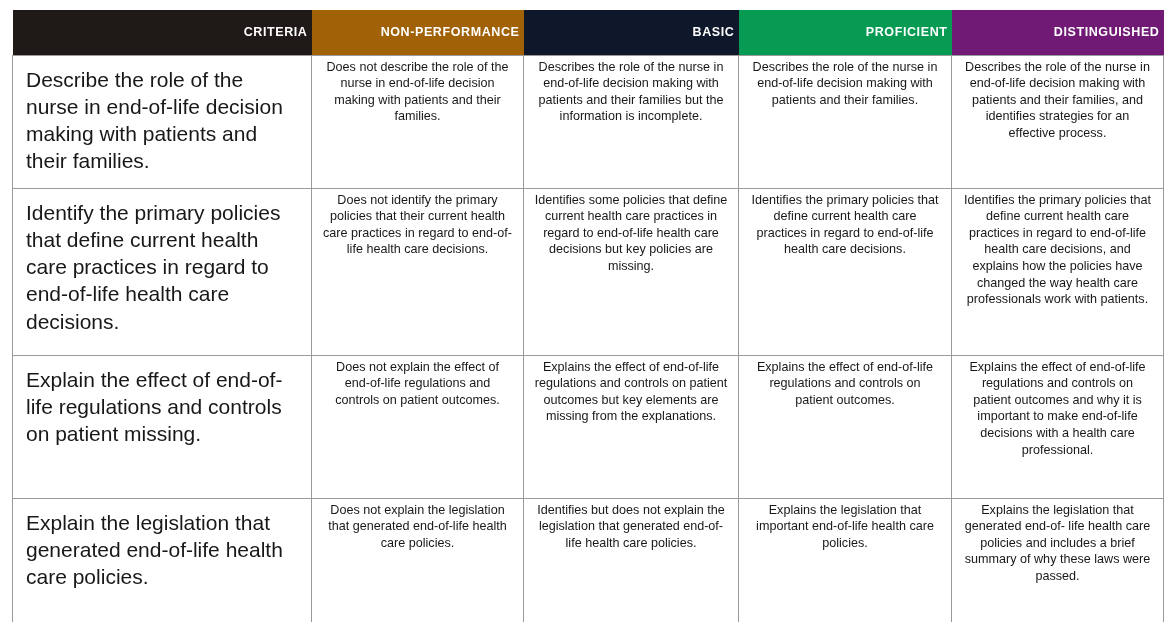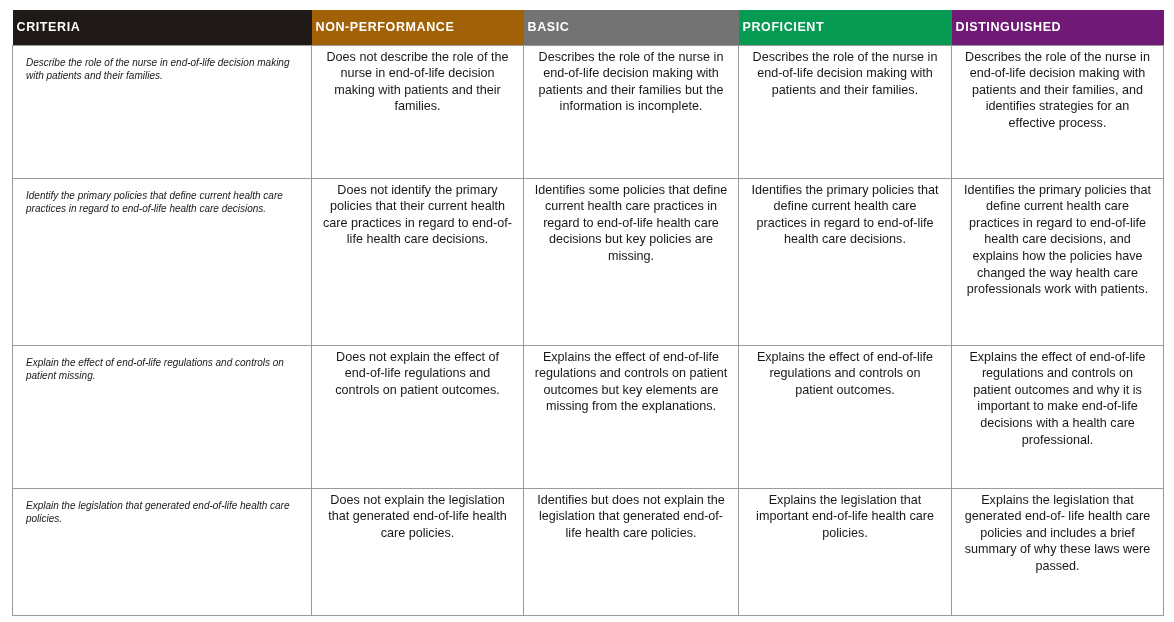--- a/index.html
+++ b/index.html
@@ -25,23 +25,23 @@
     table-layout: fixed;
     width: 1151px;
   }
   table.rubric col.c-criteria      { width: 299px; }
   table.rubric col.c-nonperf       { width: 212px; }
   table.rubric col.c-basic         { width: 215px; }
   table.rubric col.c-proficient    { width: 213px; }
   table.rubric col.c-distinguished { width: 212px; }
 
   thead th {
-    height: 35px;
+    height: 45px;
     padding: 3px 4px;
-    text-align: left;
+    text-align: right;
     vertical-align: middle;
     color: #ffffff;
     font-size: 12.5px;
     font-weight: bold;
     letter-spacing: 0.6px;
     border: none;
     box-sizing: border-box;
   }
   th.h-criteria      { background: #1f1a17; }
   th.h-nonperf       { background: #e60000; }
@@ -51,23 +51,22 @@
 
   tbody td {
     border: 1px solid #9a9a9a;
     background: #ffffff;
     vertical-align: top;
     color: #18181a;
     box-sizing: border-box;
   }
   tbody td.criteria-cell {
     padding: 10px 12px 10px 13px;
-    font-size: 10px;
+    font-size: 21px;
     line-height: 1.30;
-    font-style: italic;
   }
   tbody td.level-cell {
     padding: 3px 10px 10px 10px;
     font-size: 12.6px;
     line-height: 1.32;
     text-align: center;
   }
   tr.row-1 td { height: 133px; }
   tr.row-2 td { height: 167px; margin-top: 48px; }
   tr.row-3 td { height: 143px; }
@@ -87,21 +86,21 @@
       <col class="c-criteria">
       <col class="c-nonperf">
       <col class="c-basic">
       <col class="c-proficient">
       <col class="c-distinguished">
     </colgroup>
     <thead>
       <tr>
         <th class="h-criteria" style="background: rgb(31, 26, 23);">CRITERIA</th>
         <th class="h-nonperf" style="background: #a16207;">NON-PERFORMANCE</th>
-        <th class="h-basic" style="background: #737373; margin-left: 40px;">BASIC</th>
+        <th class="h-basic" style="background: #0f172a; margin-left: 40px;">BASIC</th>
         <th class="h-proficient" style="background: rgb(6, 154, 83);">PROFICIENT</th>
         <th class="h-distinguished" style="background: #701a75;">DISTINGUISHED</th>
       </tr>
     </thead>
     <tbody>
       <tr class="row-1">
         <td class="criteria-cell">
             <span class="cell-text">Describe the role of the nurse in end-of-life decision making with patients and their families.</span>
           </td>
         <td class="level-cell">

